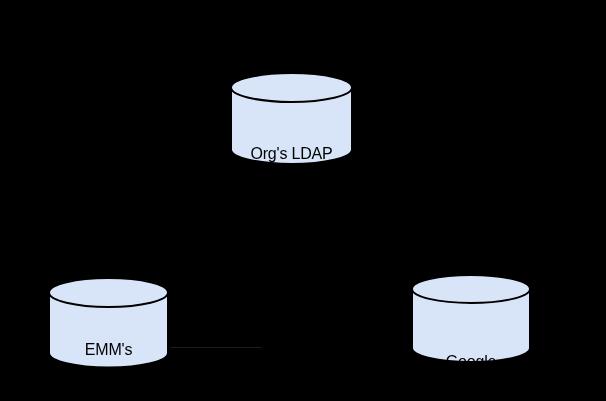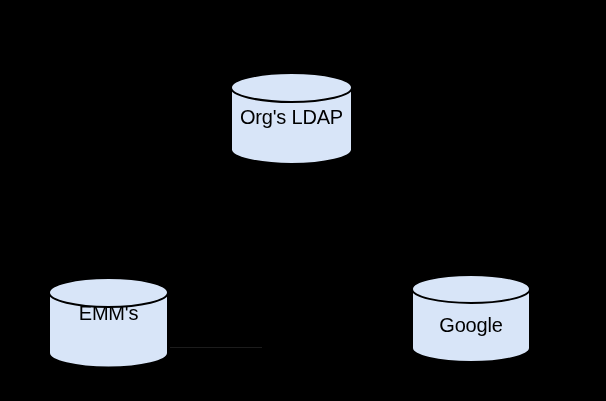--- a/index.html
+++ b/index.html
@@ -26,24 +26,25 @@
   }
   .cyl-body, .cyl-top {
     fill: var(--color-node-fill, #d8e5f8);
     stroke: var(--color-node-stroke, #000);
     stroke-width: 2;
   }
   .node-label {
     position: absolute;
     text-align: center;
     color: var(--color-label-text, #000);
-    font-size: 20px;
+    font-size: 16px;
     line-height: 25px;
     letter-spacing: -0.2px;
     white-space: nowrap;
+    margin-top: 36px;
   }
   .faint-line {
     position: absolute;
     height: 1px;
     background: var(--color-faint-line, #1c1c1c);
   }
 </style>
 </head>
 <body>
 

